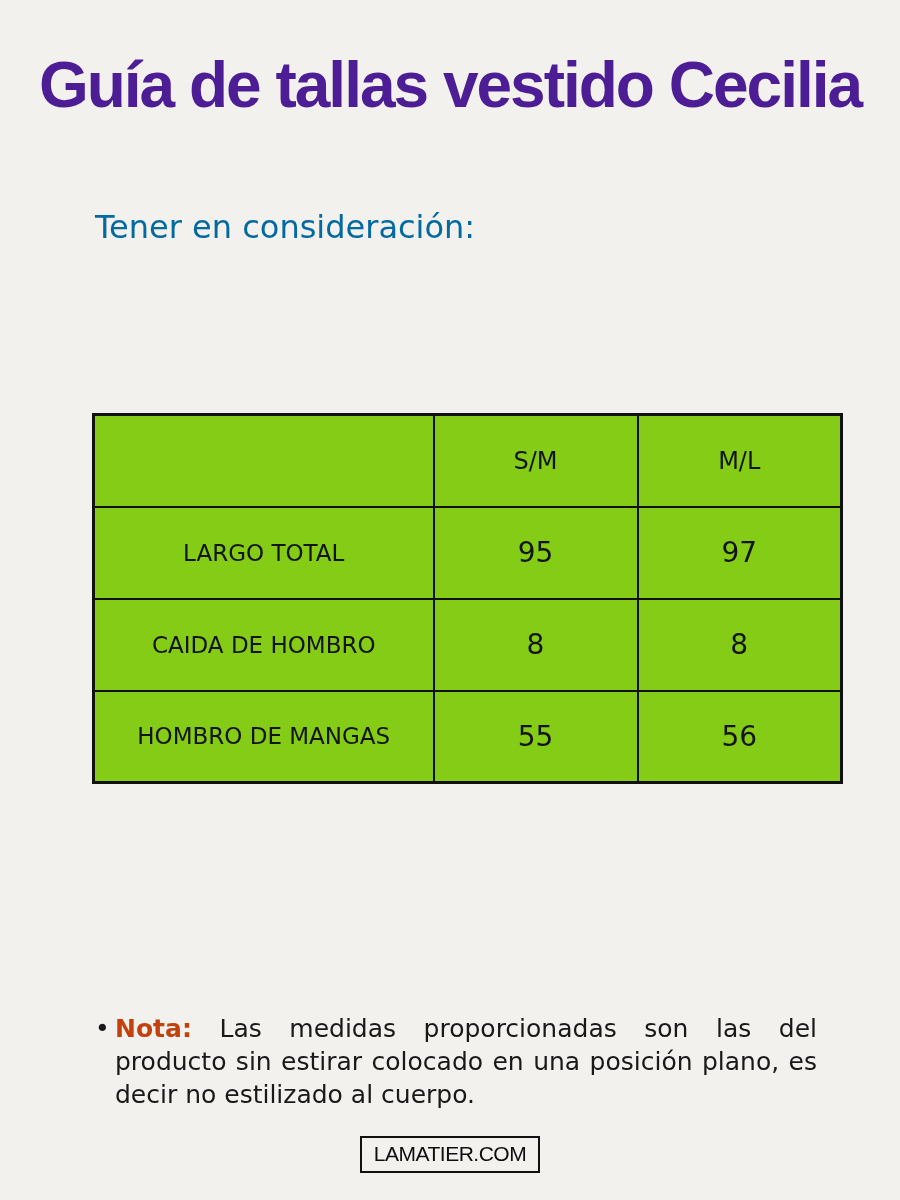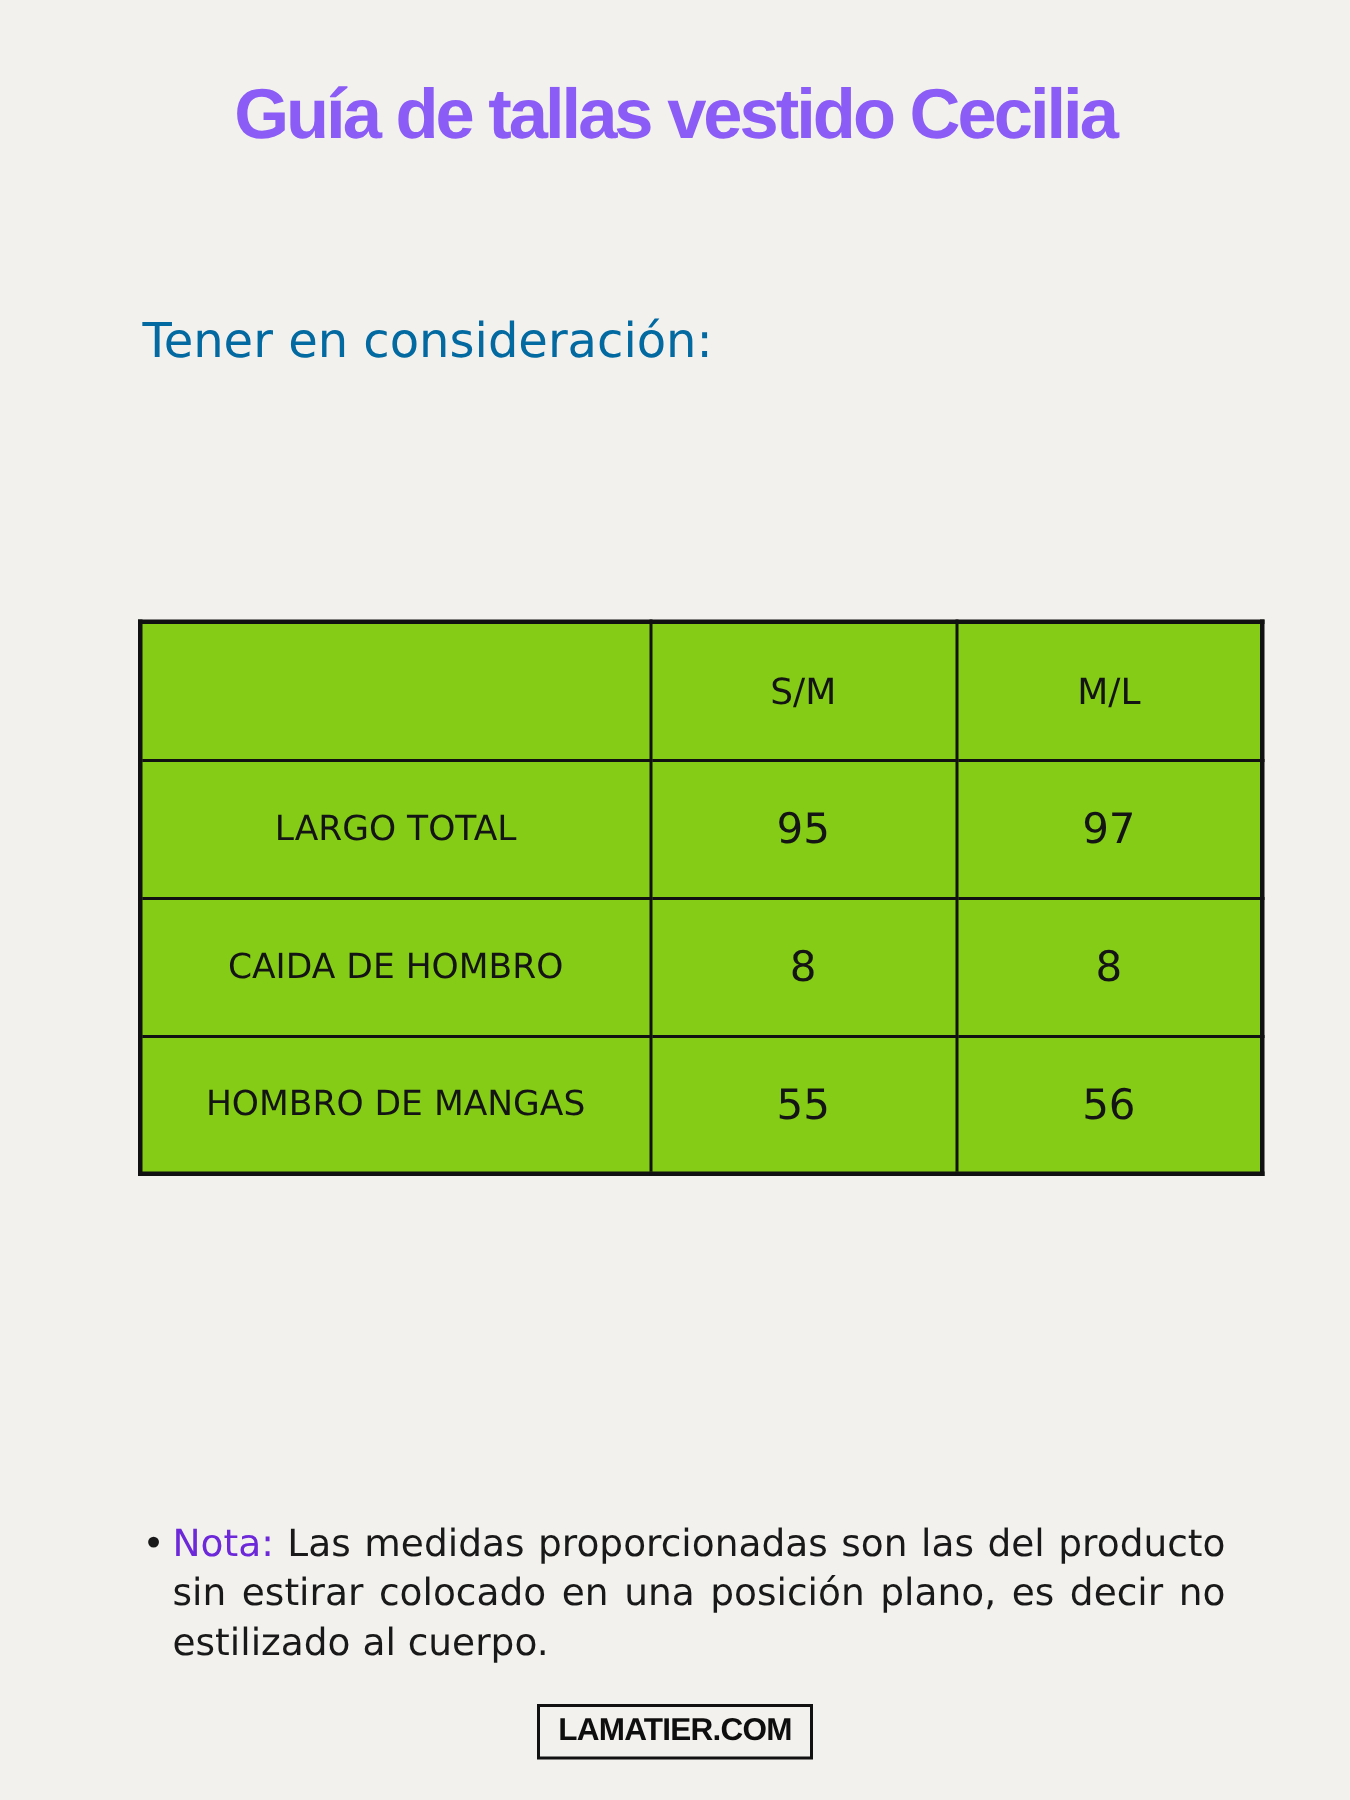--- a/index.html
+++ b/index.html
@@ -24,23 +24,23 @@
   
   .title {
     position: absolute;
     top: 48px;
     left: 0;
     width: 900px;
     margin: 0;
     text-align: center;
     font-family: "Liberation Sans", sans-serif;
     font-weight: 700;
-    font-size: 47px;
+    font-size: 64px;
     letter-spacing: -2px;
-    color: #8b5cf6;
+    color: #4c1d95;
   }
 
   
   .considerations {
     position: absolute;
     top: 211px;
     left: 77px;
     width: 733px;
     font-size: 32px;
     line-height: 33px;
@@ -110,41 +110,41 @@
     left: 95px;
     width: 722px;
     font-size: 25px;
     line-height: 33px;
     color: #191919;
   }
   .note ul.bullets li {
     padding-left: 20px;
   }
   .note strong {
-    font-weight: 400;
-    color: #6d28d9;
+    font-weight: 700;
+    color: #c2410c;
   }
 
   
   .footer {
     position: absolute;
     top: 1136px;
     left: 0;
     width: 900px;
     display: flex;
     justify-content: center;
   }
   .brand-box {
     border: 2px solid #111;
     padding: 4px 12px 5px 12px;
     background: transparent;
   }
   .brand-box span {
     font-family: "Liberation Sans", sans-serif;
-    font-weight: 700;
+    font-weight: 400;
     font-size: 21px;
     letter-spacing: -0.5px;
     color: #0e0e0e;
   }
 </style>
 </head>
 <body>
 
 <div class="page">
 

